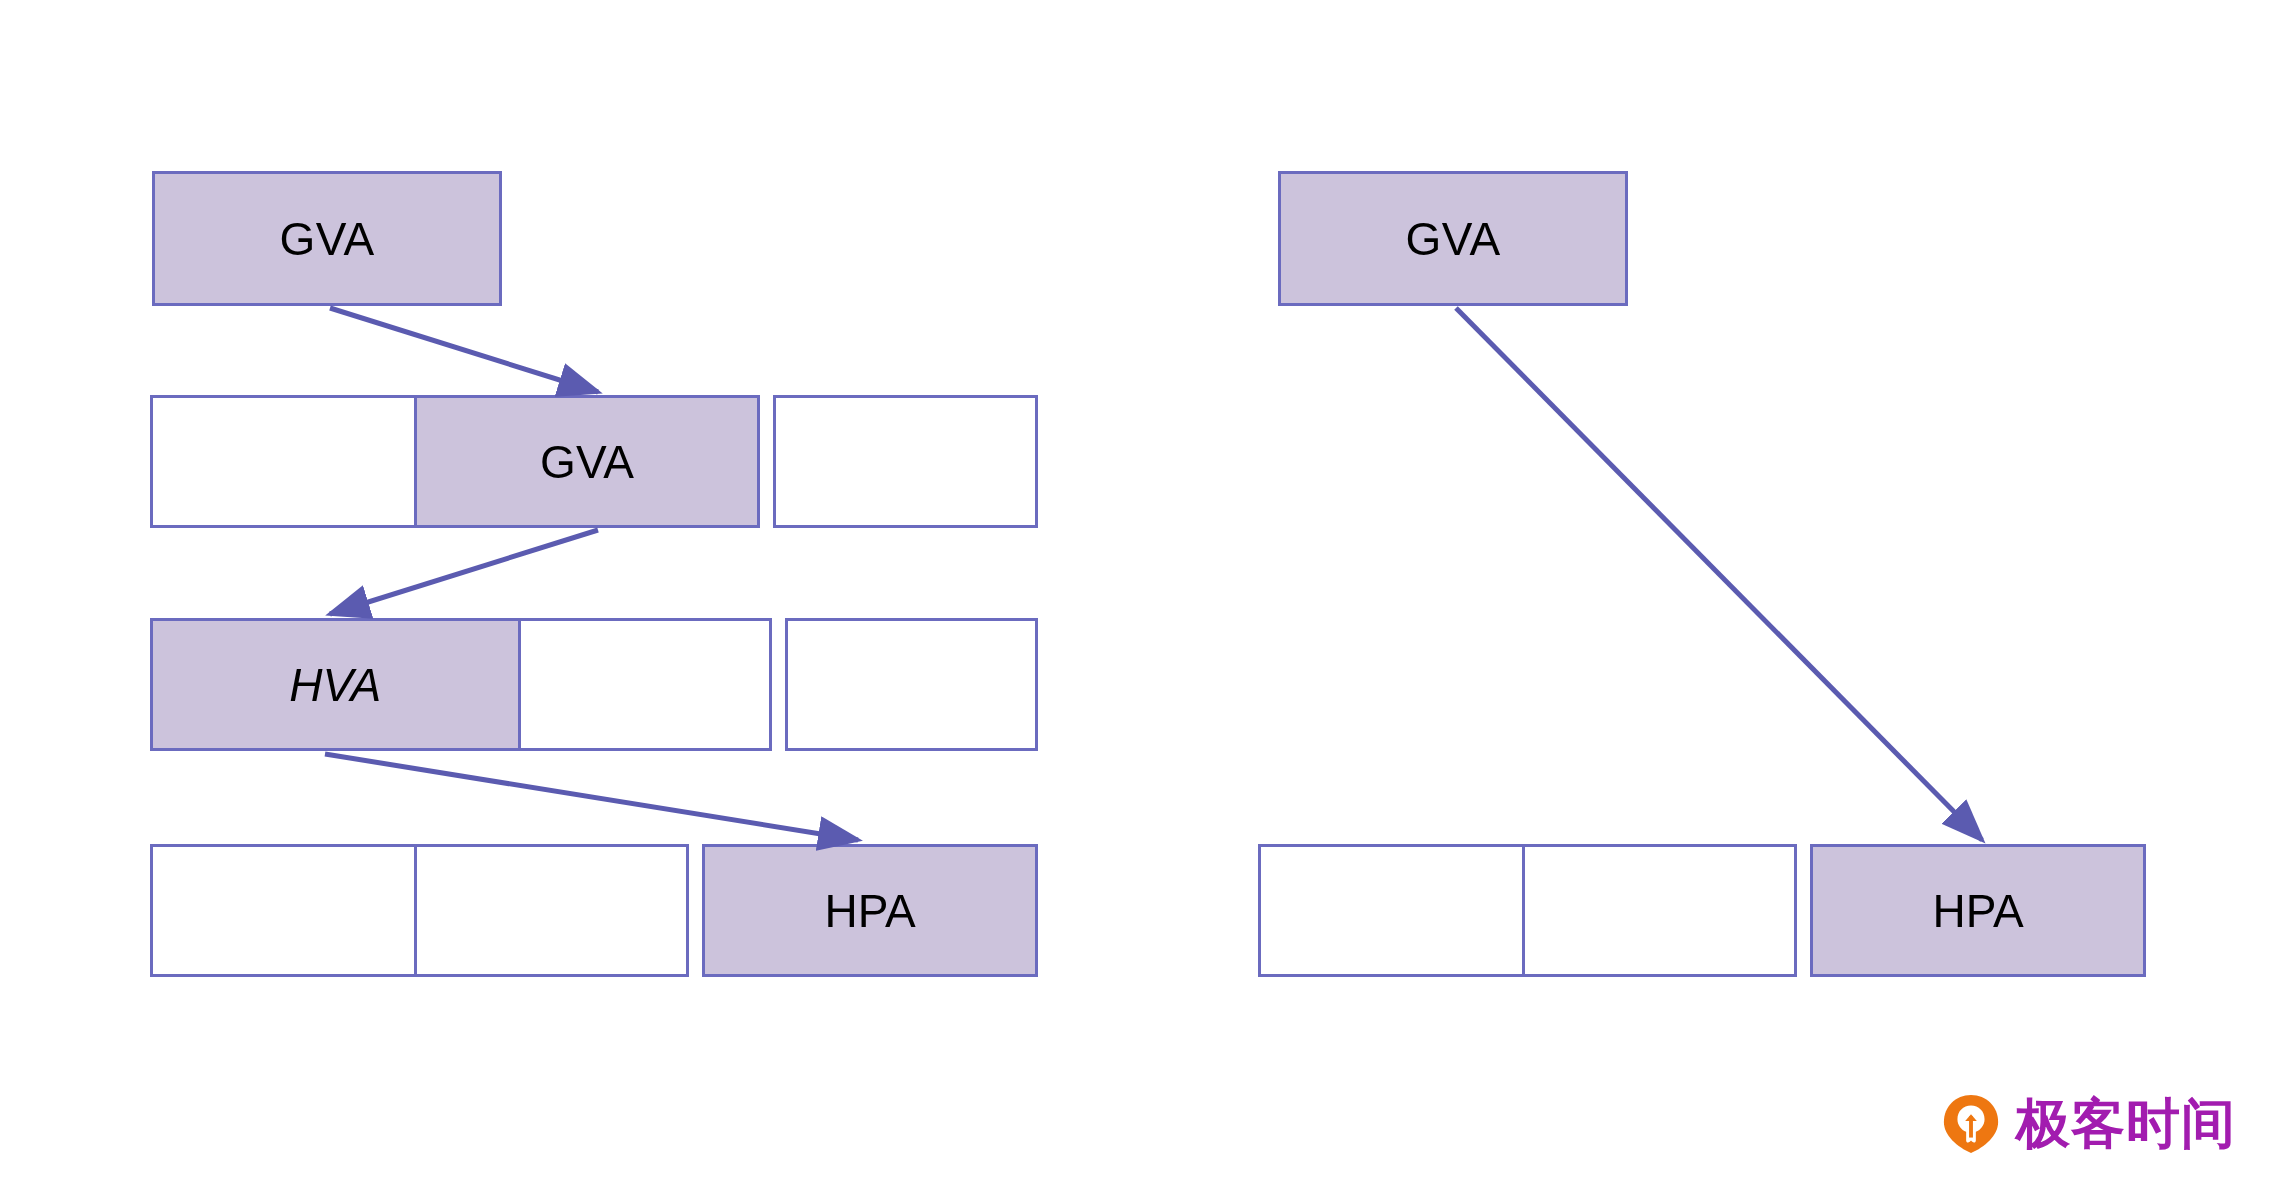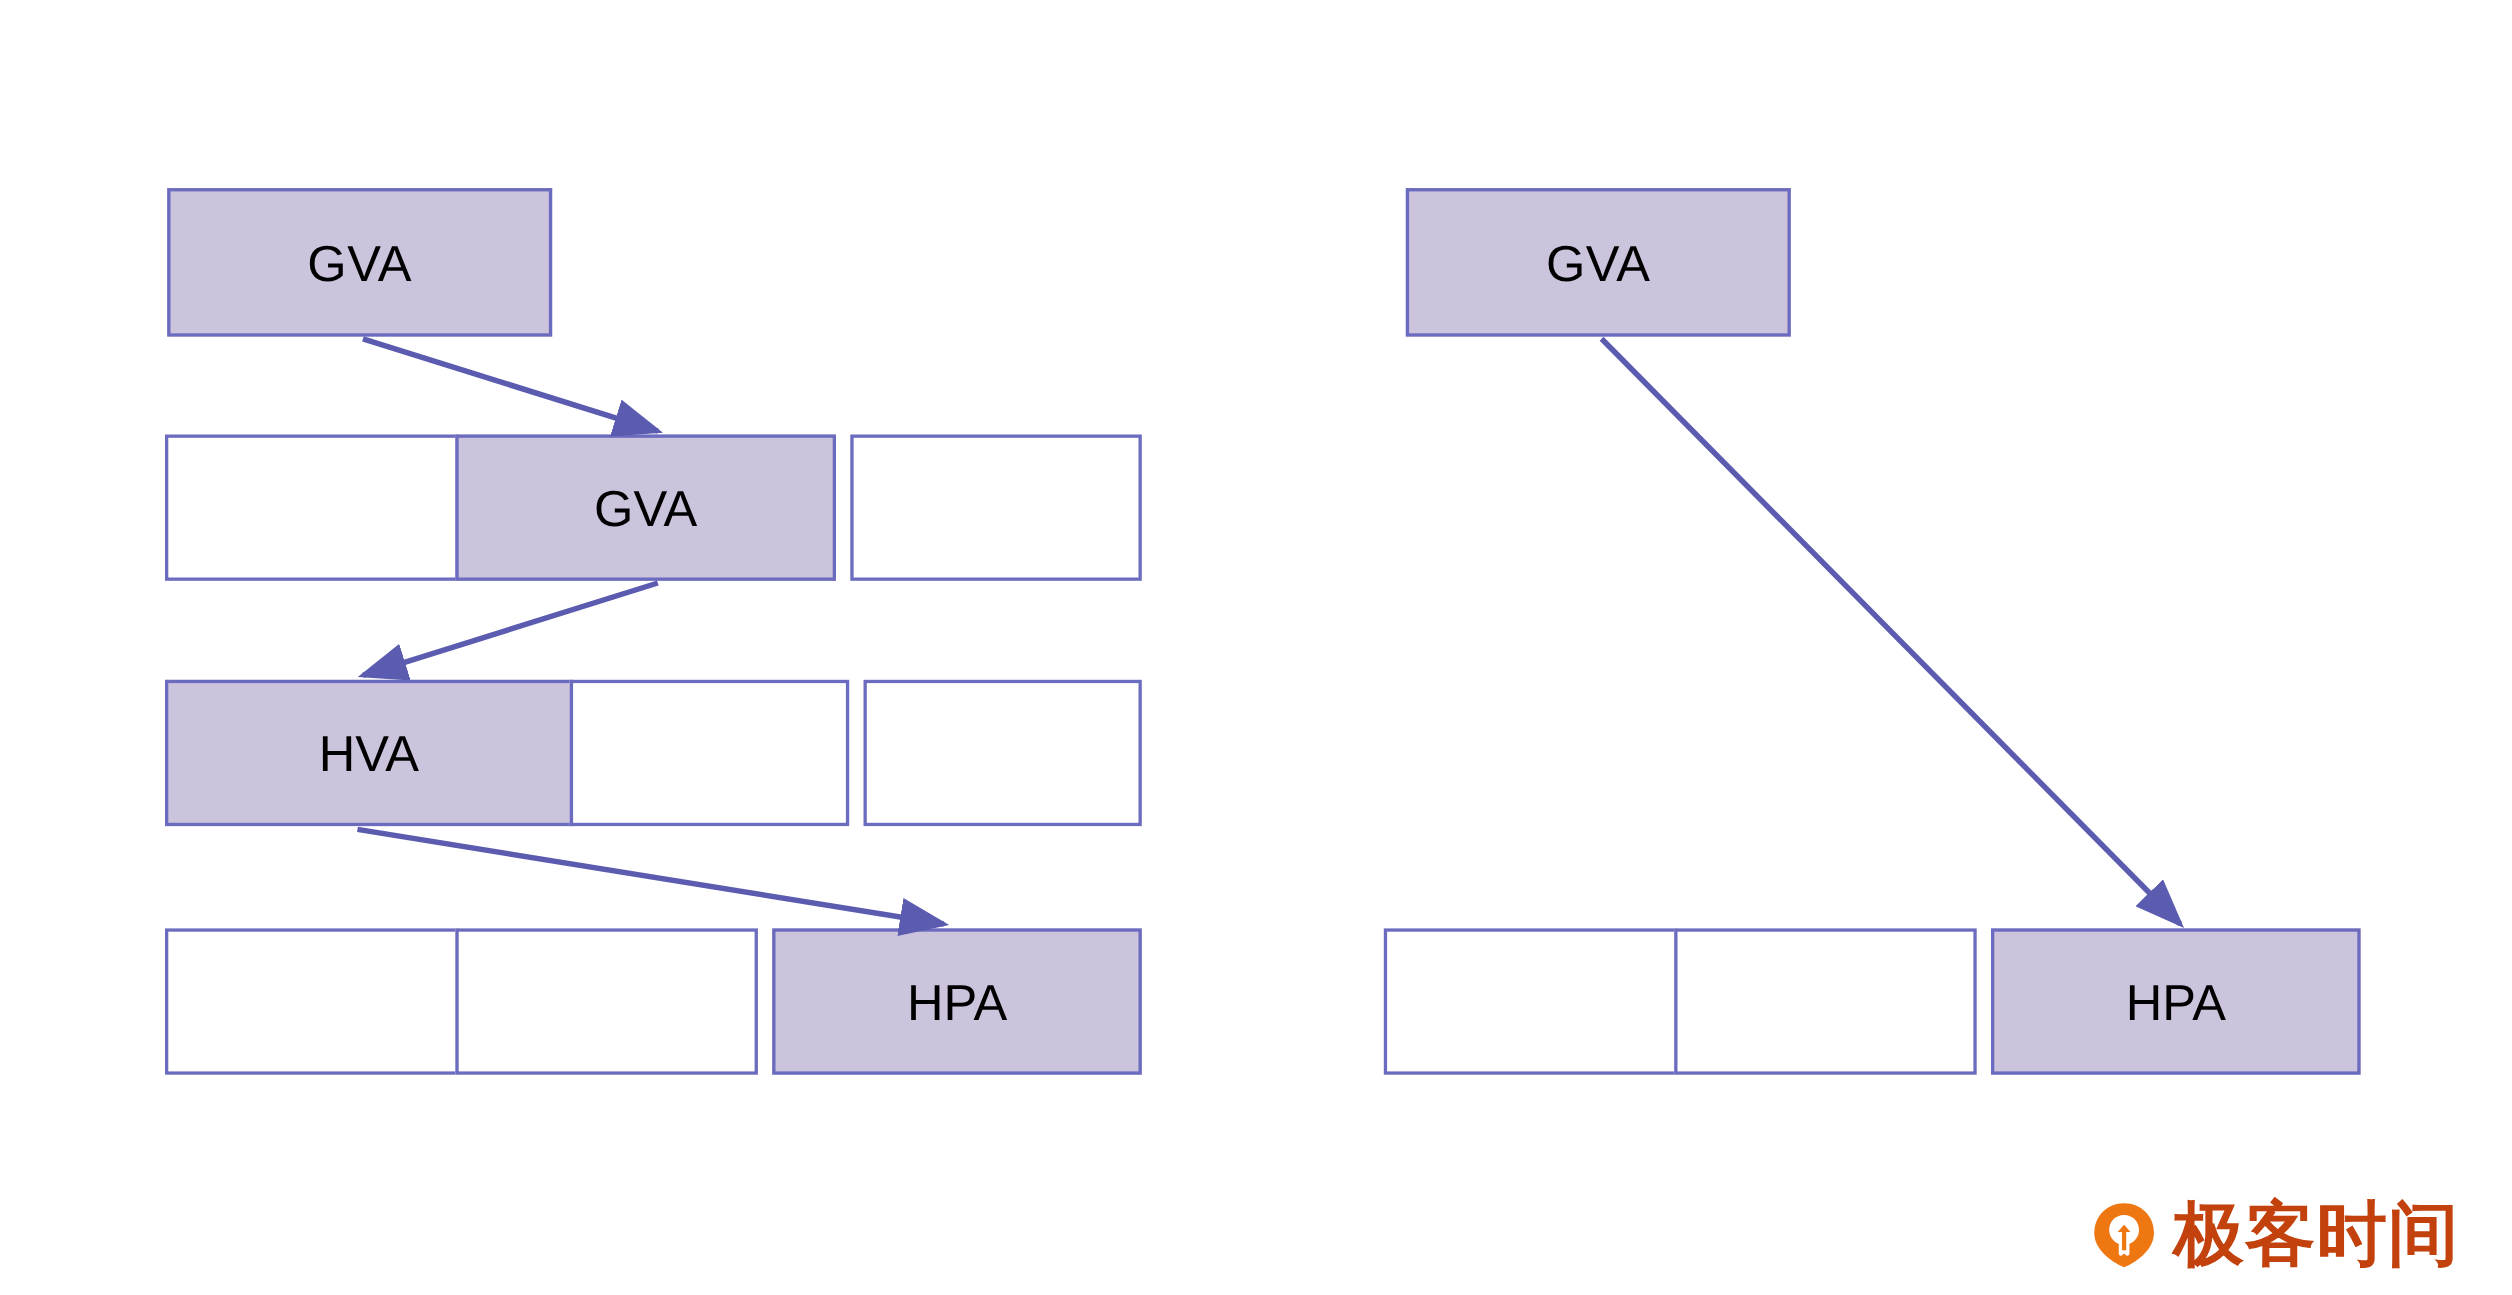--- a/index.html
+++ b/index.html
@@ -88,43 +88,43 @@
     display: flex;
     align-items: center;
     gap: 14px;
   }
   #watermark .wm-logo {
     width: 62px;
     height: 62px;
     position: relative;
   }
   #watermark .wm-text {
-    font-size: 64px;
-    color: #c2410c;
+    font-size: 54px;
+    color: #a21caf;
     font-family: "DejaVu Sans", "Liberation Sans", sans-serif;
     font-weight: bold;
     letter-spacing: 1px;
     line-height: 1;
   }
 </style>
 </head>
 <body>
 
 <div id="canvas">
 
   <div class="node filled" style="left:152px; top:159px; width:350px; height:135px;">GVA</div>
 
   <div class="row" style="left:150px; top:383px; width:888px; height:133px;">
     <div class="cell plain" style="width:272px;"></div>
     <div class="cell filled" style="width:352px;">GVA</div>
     <div class="cell plain" style="width:270px;"></div>
   </div>
 
   <div class="row" style="left:150px; top:606px; width:888px; height:133px;">
-    <div class="cell filled" style="width:396px;">HVA</div>
+    <div class="cell filled" style="width:396px;font-style:italic;">HVA</div>
     <div class="cell plain" style="width:272px;"></div>
     <div class="cell plain" style="width:270px;"></div>
   </div>
 
   <div class="row" style="left:150px; top:832px; width:888px; height:133px;">
     <div class="cell plain" style="width:272px;"></div>
     <div class="cell plain" style="width:280px;"></div>
     <div class="cell filled" style="width:342px;">HPA</div>
   </div>
 

